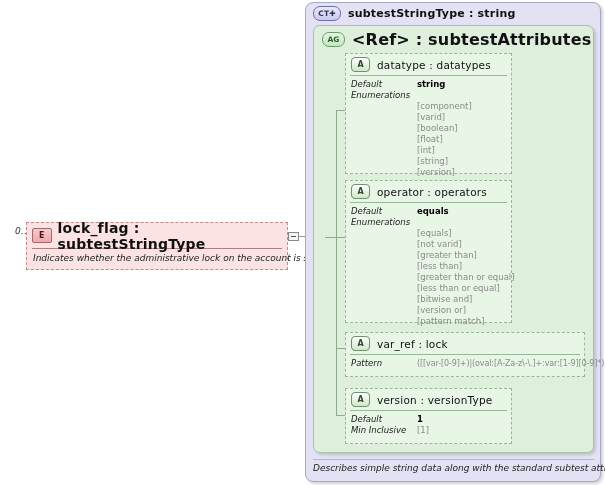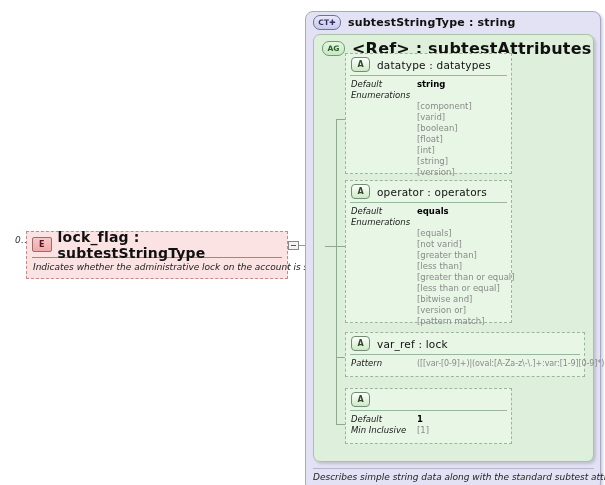--- a/index.html
+++ b/index.html
@@ -5,21 +5,21 @@
   html,body{margin:0;padding:0;}
   body{
     width:605px;height:485px;
     background:#ffffff;
     font-family:"DejaVu Sans","Liberation Sans",sans-serif;
     font-size:9px;
     color:#000;
     position:relative;
     overflow:hidden;
   }
-  .abs{position:absolute;margin-top:9px;}
+  .abs{position:absolute;}
 
   
   #occurs{
     left:2px;top:226px;
     font-style:italic;font-size:9px;color:#333;
     letter-spacing:.3px;
     padding-left:13px;
   }
   #element-box{
     left:26px;top:222px;width:262px;height:48px;
@@ -261,20 +261,21 @@
     <div class="facet-row">
       <span class="facet-label">Pattern</span>
       <span class="pattern-val">([[var-[0-9]+)|(oval:[A-Za-z\-\.]+:var:[1-9][0-9]*)]</span>
     </div>
   </div>
 </div>
 
 <div class="attr" style="left:345px;top:388px;width:167px;height:56px;">
   <div class="attr-head">
     <span class="badge-a">A</span>
+    <span class="attr-title">version  : versionType</span>
   </div>
   <div class="attr-sep"></div>
   <div class="attr-body">
     <div class="facet-row">
       <span class="facet-label">Default</span>
       <span class="facet-val">1</span>
     </div>
     <div class="facet-row">
       <span class="facet-label">Min Inclusive</span>
       <span class="facet-val dim">[1]</span>

